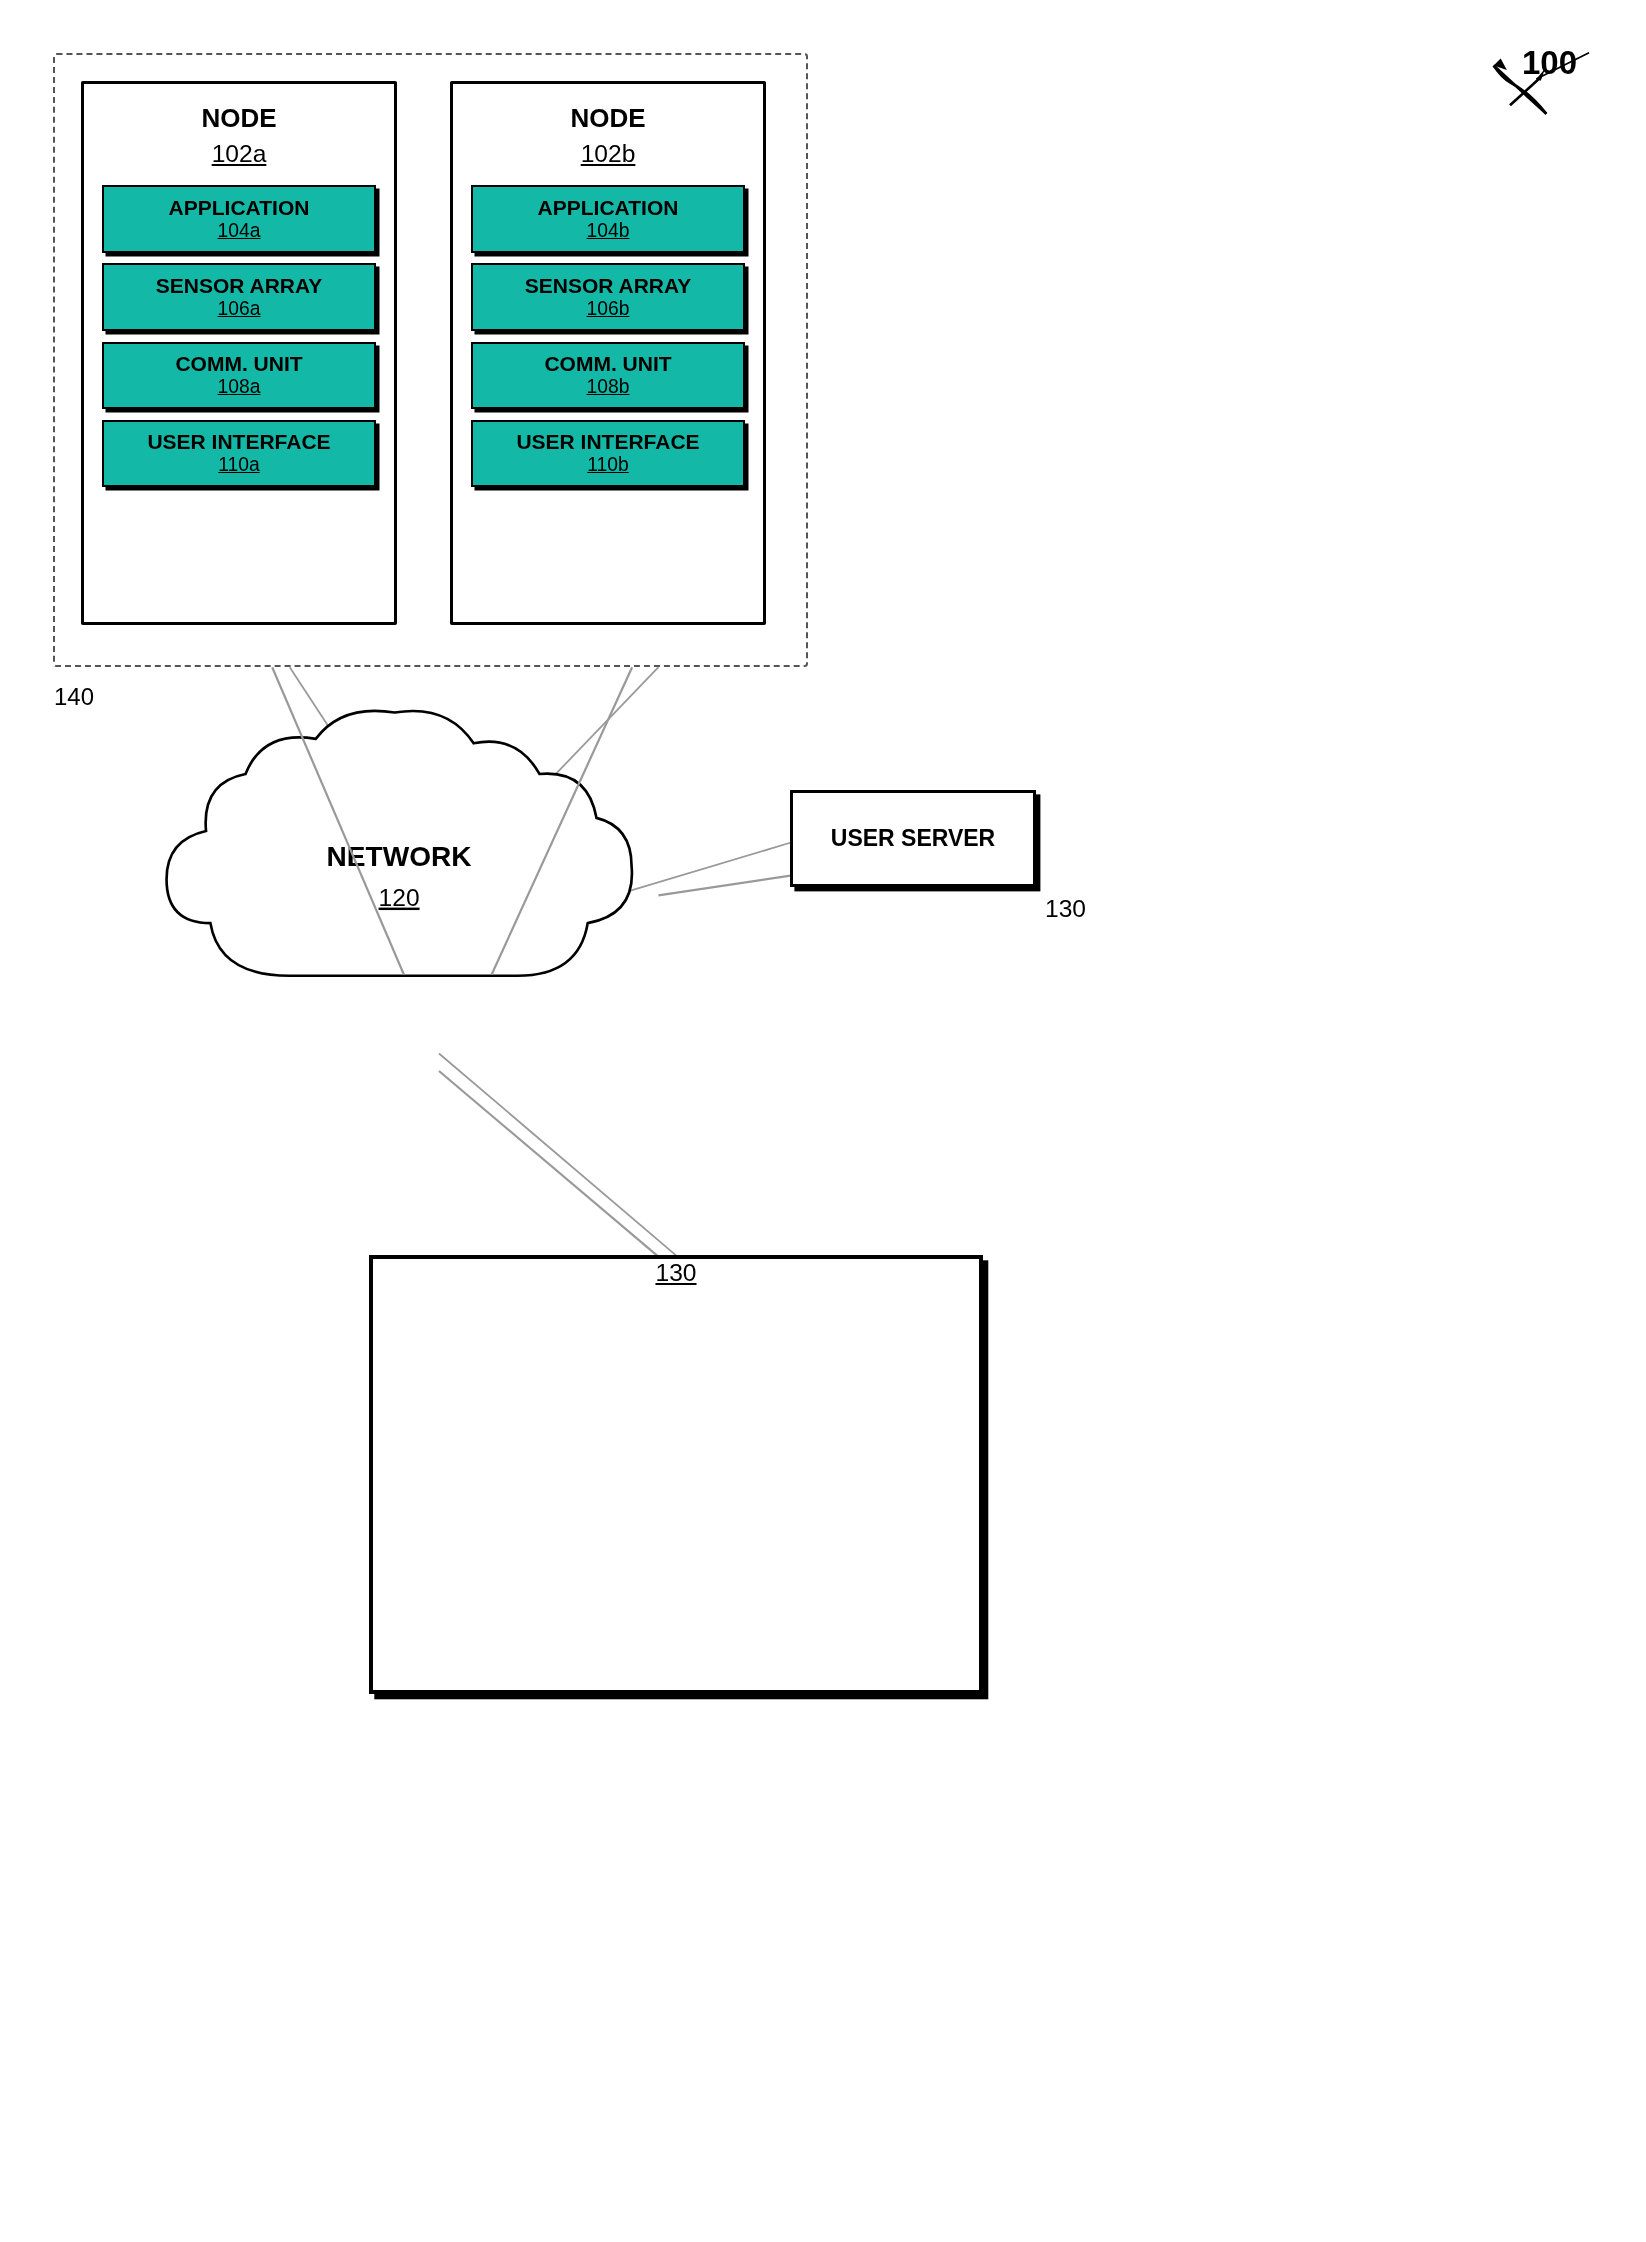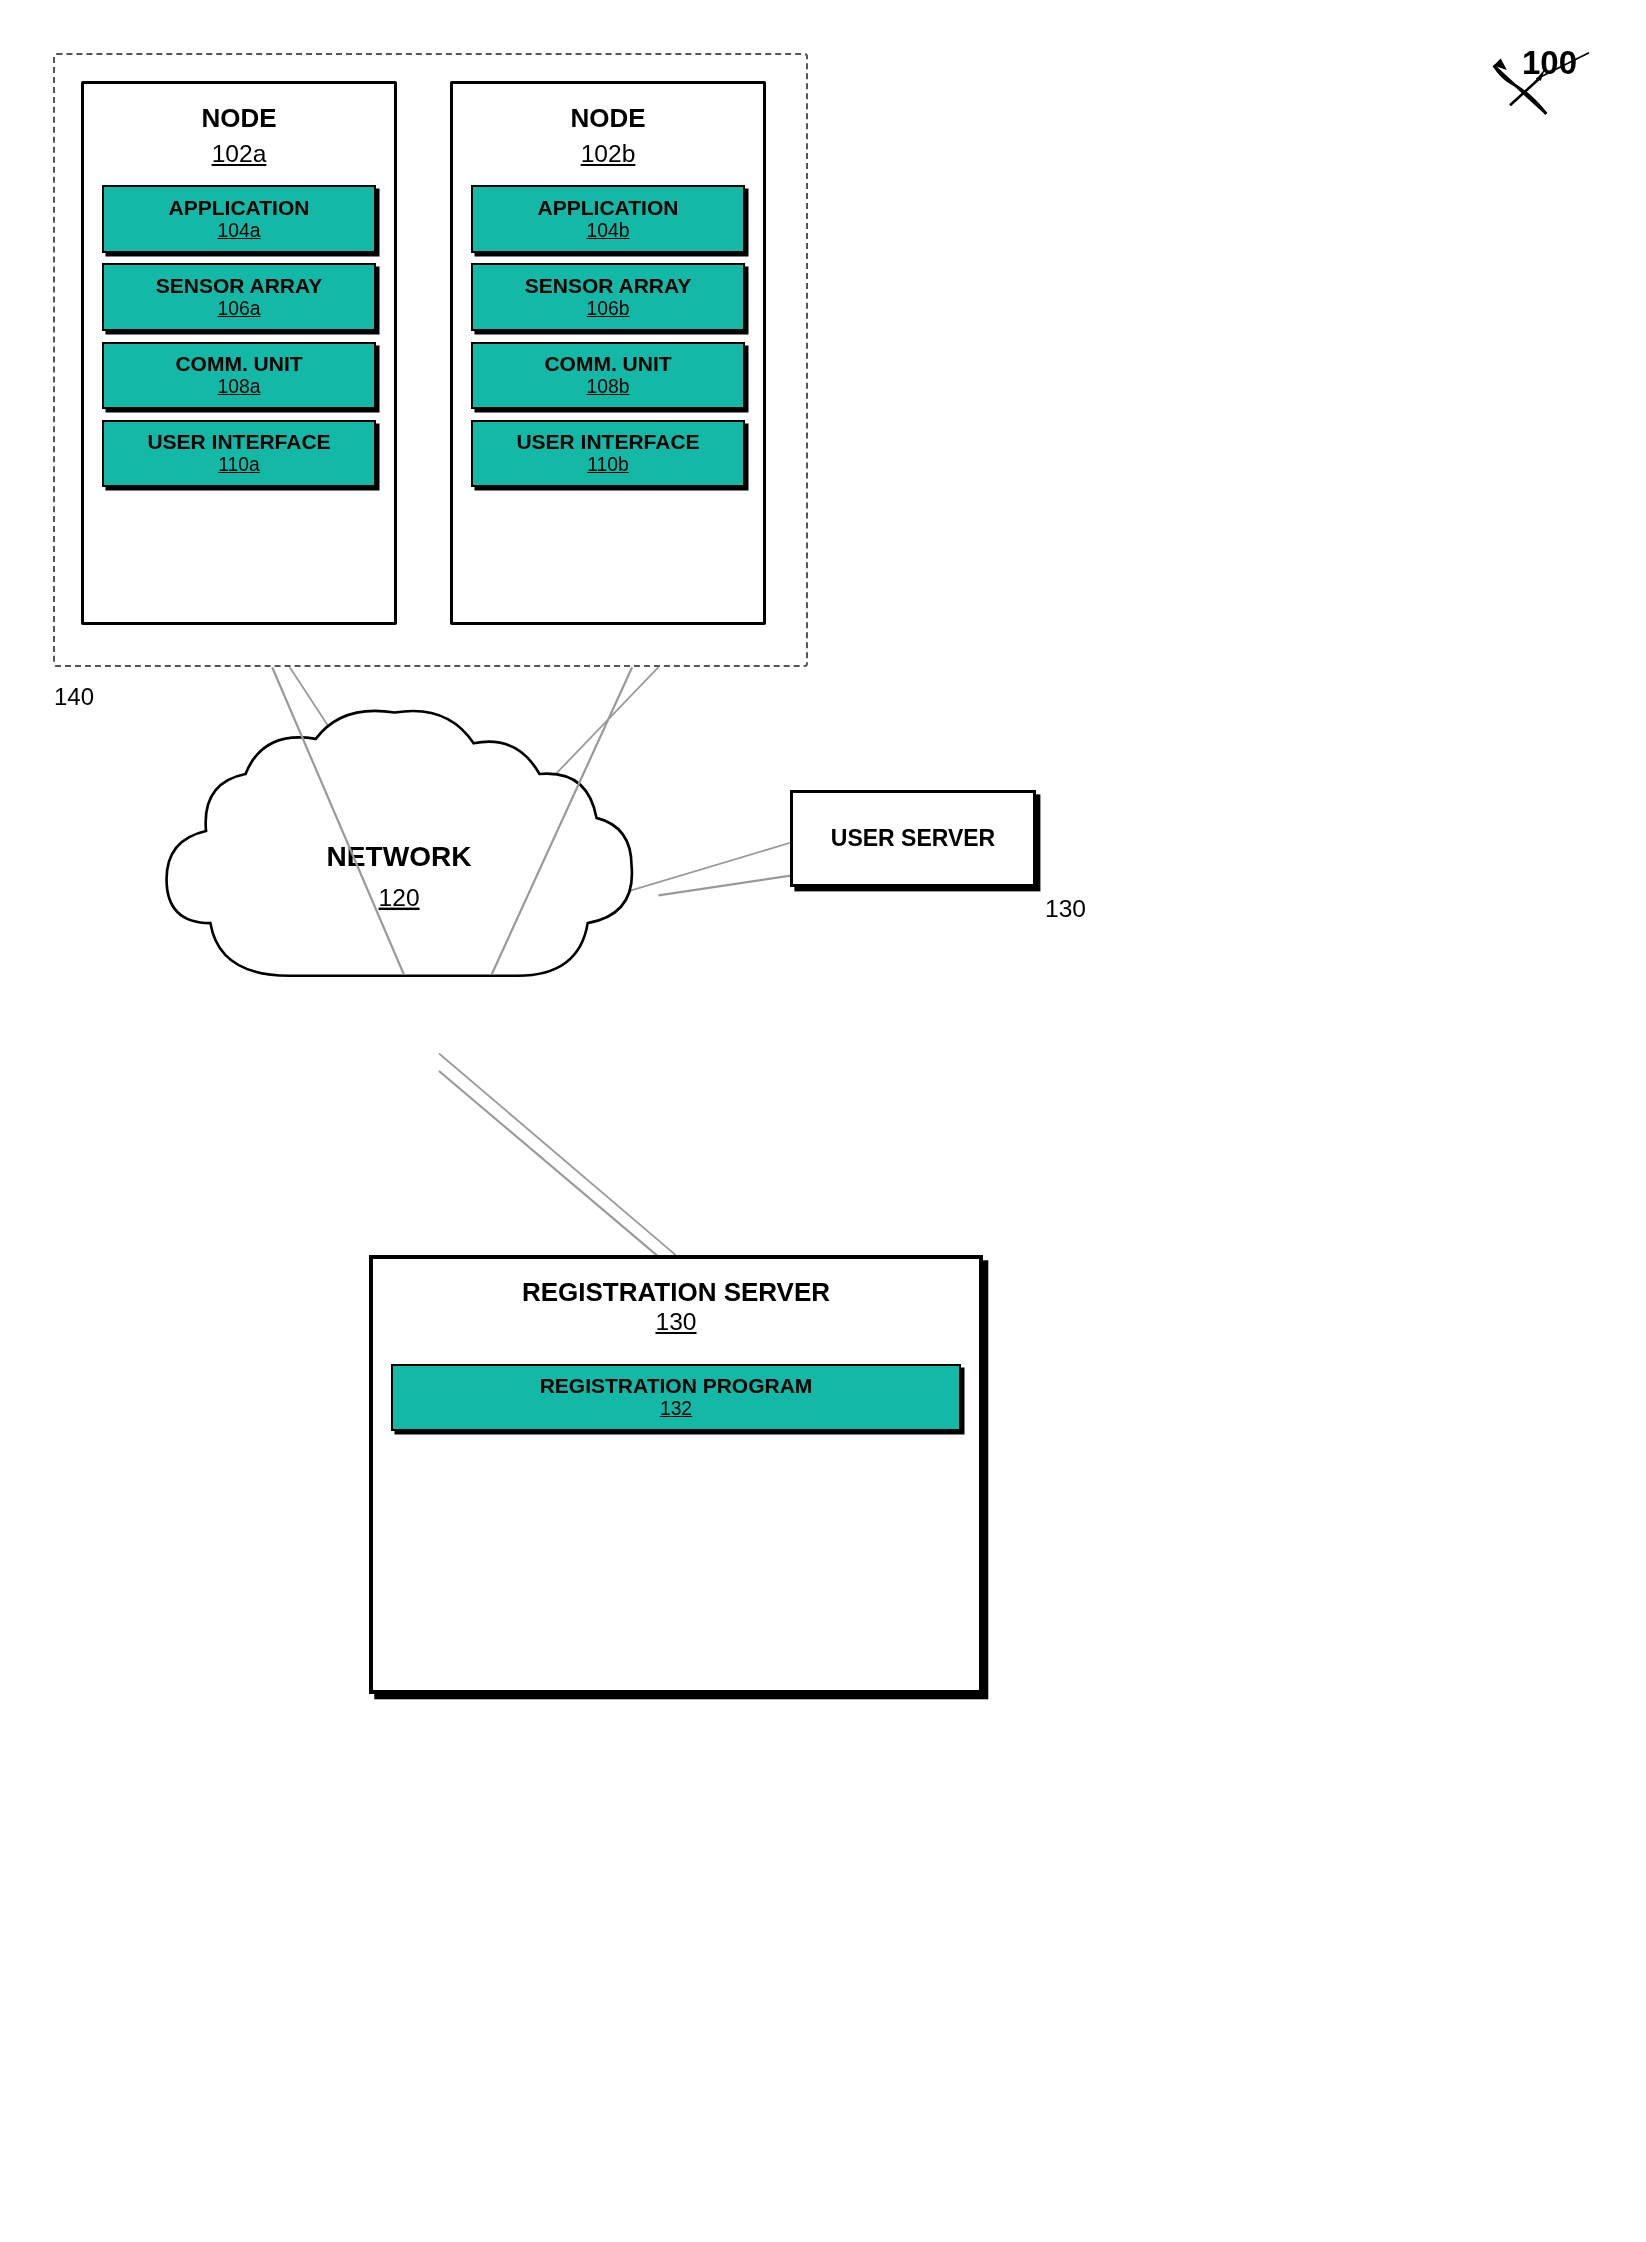--- a/index.html
+++ b/index.html
@@ -259,22 +259,17 @@
 
 <div class="user-device-box">
   <div style="font-size:23px; font-weight:bold; text-align:center;">USER SERVER</div>
 </div>
 
 <div class="label-150">
   <span>130</span>
 </div>
 
 <div class="reg-server-box">
-  <div style="font-size:26px; font-weight:bold; text-align:center; margin-top:17.6px;">REGISTRATION SERVER</div>
   <div style="font-size:24.6px; text-decoration:underline; text-align:center; margin-bottom:28px;">130</div>
 
-  <div class="comp-box">
-    <div class="comp-title">REGISTRATION PROGRAM</div>
-    <div class="comp-ref">132</div>
-  </div>
 
 </div>
 
 
 </body></html>

